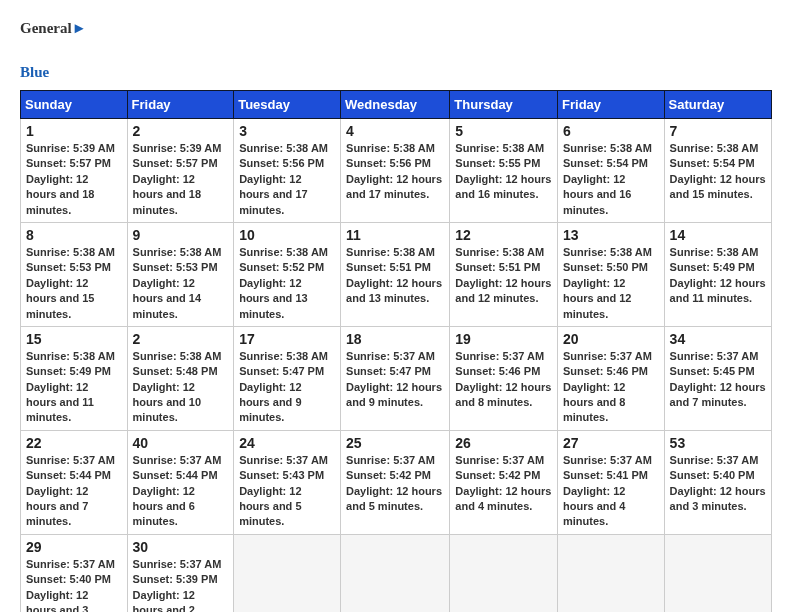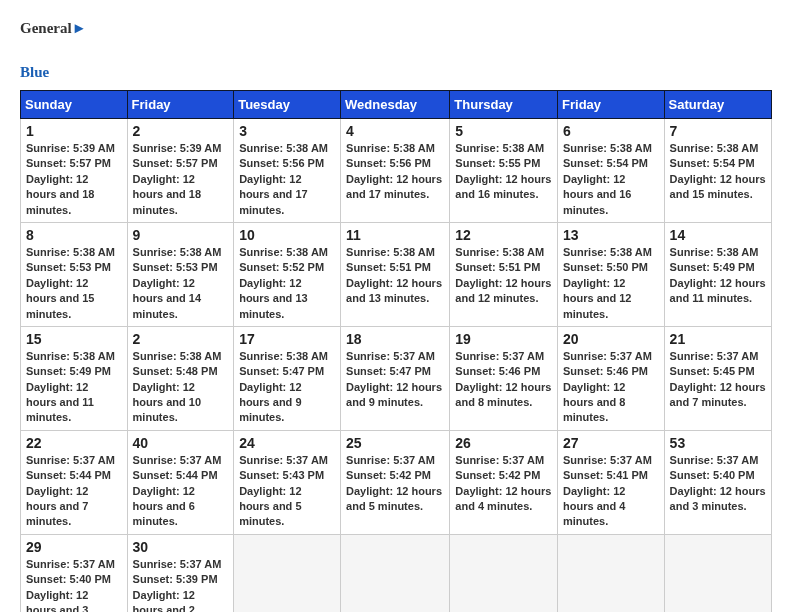--- a/index.html
+++ b/index.html
@@ -181,21 +181,21 @@
         </td>
         <td>
           <span class="day-number">19</span>
           <div class="day-info">Sunrise: 5:37 AM<br>Sunset: 5:46 PM<br>Daylight: 12 hours and 8 minutes.</div>
         </td>
         <td>
           <span class="day-number">20</span>
           <div class="day-info">Sunrise: 5:37 AM<br>Sunset: 5:46 PM<br>Daylight: 12 hours and 8 minutes.</div>
         </td>
         <td>
-          <span class="day-number">21</span>
+          <span class="day-number">34</span>
           <div class="day-info">Sunrise: 5:37 AM<br>Sunset: 5:45 PM<br>Daylight: 12 hours and 7 minutes.</div>
         </td>
       </tr>
       <tr>
         <td>
           <span class="day-number">22</span>
           <div class="day-info">Sunrise: 5:37 AM<br>Sunset: 5:44 PM<br>Daylight: 12 hours and 7 minutes.</div>
         </td>
         <td>
           <span class="day-number">40</span>

